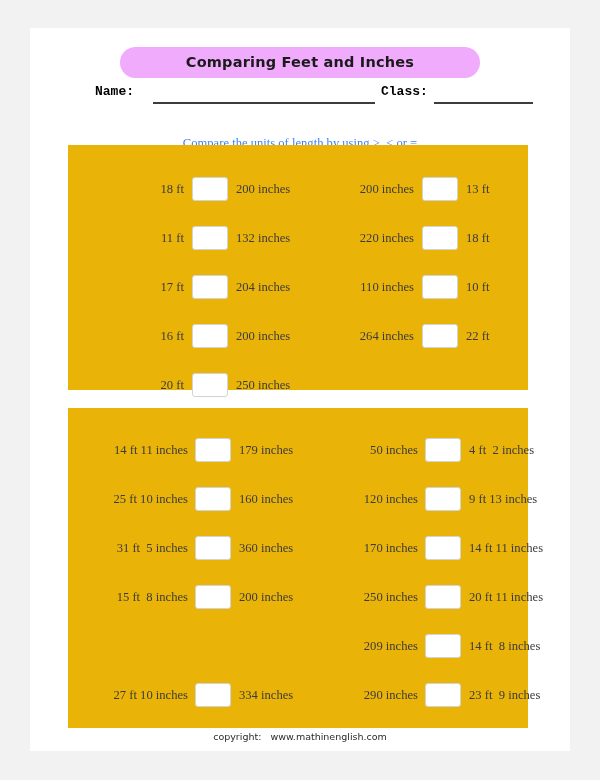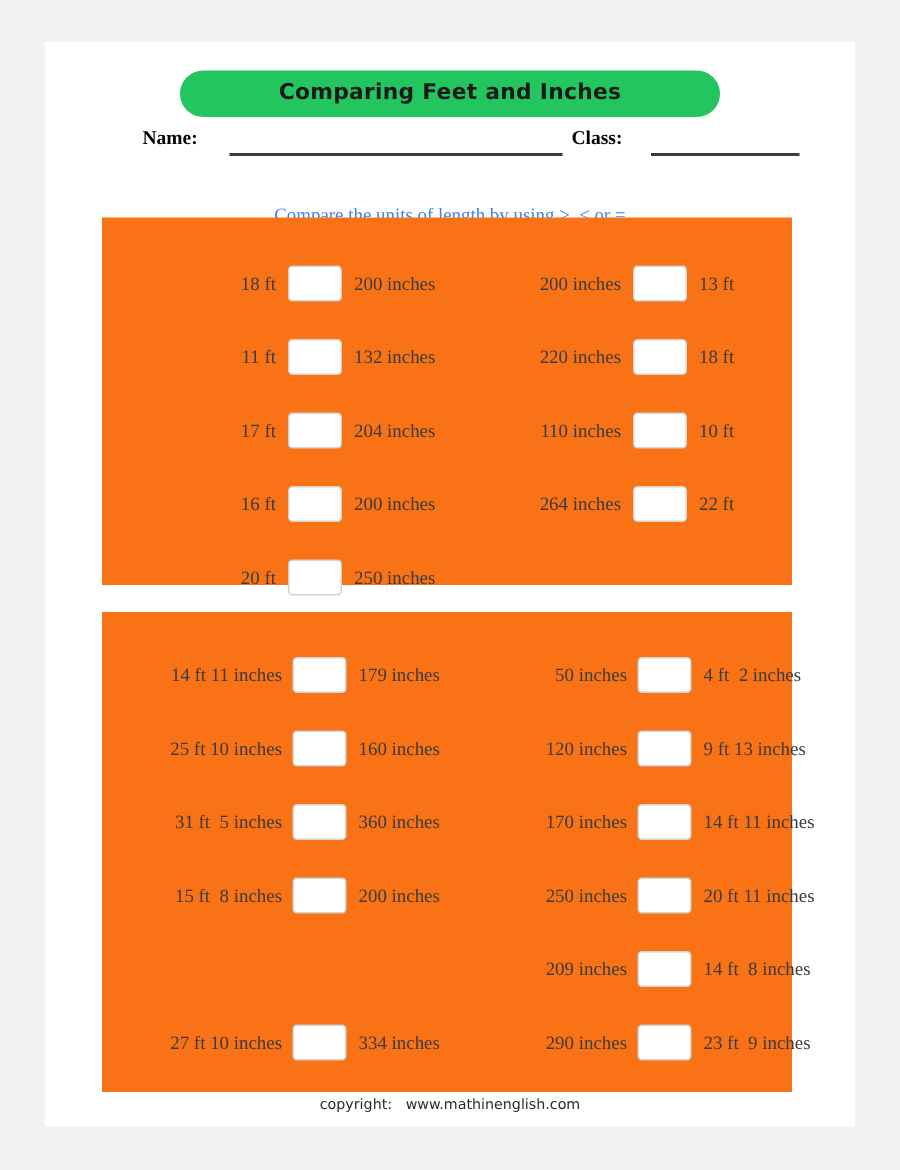--- a/index.html
+++ b/index.html
@@ -24,21 +24,21 @@
     background: #ffffff;
   }
 
   
   #title-pill {
     position: absolute;
     left: 90px;
     top: 19px;
     width: 360px;
     height: 31px;
-    background: #22c55e;
+    background: #f0abfc;
     border-radius: 16px;
   }
   #title-text {
     position: absolute;
     left: 0;
     top: 0;
     width: 360px;
     height: 31px;
     line-height: 31px;
     text-align: center;
@@ -52,21 +52,21 @@
   
   #namerow {
     position: absolute;
     left: 0;
     top: 56px;
     width: 540px;
     height: 22px;
   }
   .hdr-label {
     position: absolute;
-    font-family: Liberation Serif, serif;
+    font-family: Liberation Mono, monospace;
     font-size: 13px;
     font-weight: bold;
     color: #000000;
     white-space: nowrap;
     text-align: center;
   }
   .hdr-rule {
     position: absolute;
     height: 0;
     border-bottom: 2px solid #3c3c3c;
@@ -86,21 +86,21 @@
     font-family: "Liberation Serif", serif;
     font-size: 12.6px;
     color: #3b82f6;
   }
 
   
   .band {
     position: absolute;
     left: 38px;
     width: 460px;
-    background: #f97316;
+    background: #eab308;
   }
   #band-1 { top: 117px; height: 245px; }
   #band-2 { top: 380px; height: 320px; }
 
   .row {
     position: absolute;
     left: 0;
     width: 460px;
     height: 26px;
   }

